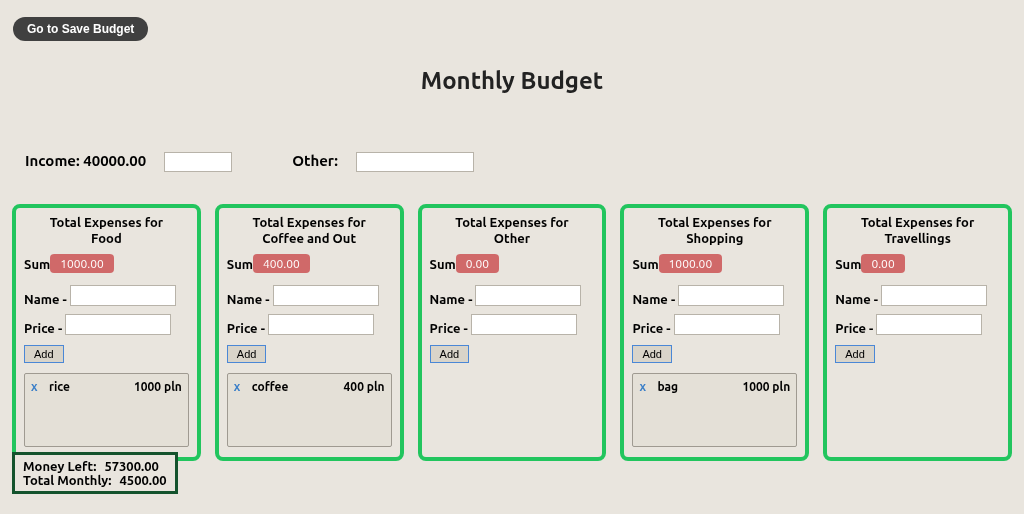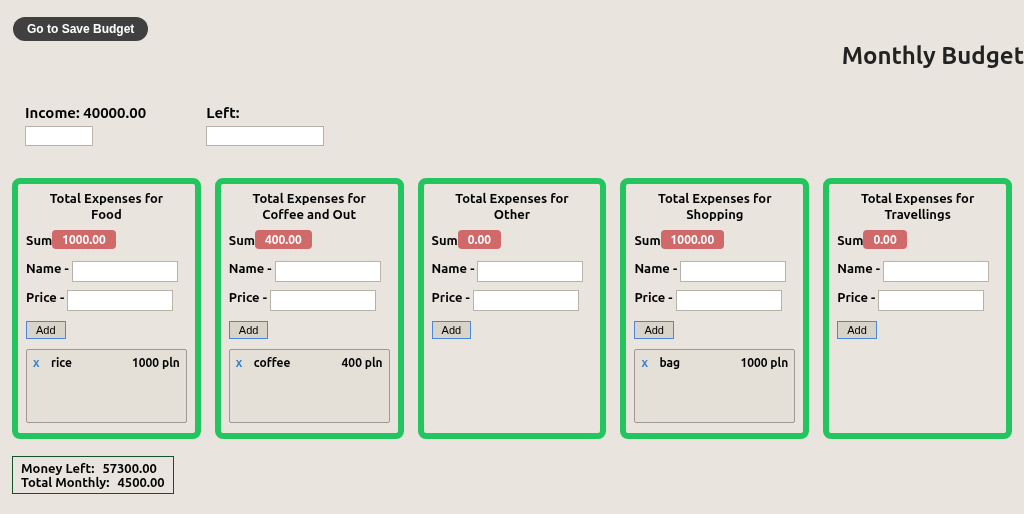--- a/index.html
+++ b/index.html
@@ -18,54 +18,54 @@
       background: #404040;
       color: #fff;
       border: none;
       border-radius: 12px;
       padding: 5px 14px;
       font-size: 12px;
       font-weight: 600;
       cursor: pointer;
     }
     .page-title {
-      text-align: right;
+      text-align: center;
       font-size: 24px;
       font-weight: 700;
       color: #222;
-      padding-top: 42px;
+      padding-top: 67px;
     }
     
     .meta-row {
       display: flex;
       gap: 60px;
       padding: 35px 0 0 25px;
       align-items: flex-start;
     }
-    .meta-block { display: flex; flex-direction: column; gap: 5px; }
+    .meta-block { display: flex; flex-direction: row; gap: 18px; margin-top: 23px; }
     .meta-label { font-weight: 700; font-size: 15px; }
     .meta-input {
       width: 68px;
       height: 20px;
       border: 1px solid #b8b3a9;
       background: #fff;
       font-size: 12px;
       padding: 2px 4px;
     }
     .meta-input.wide { width: 118px; }
 
     
     .cards {
       display: flex;
       gap: 14px;
       padding: 32px 12px 0 12px;
     }
     .card {
       width: 196px;
-      border: 6px solid #22c55e;
+      border: 4px solid #22c55e;
       border-radius: 8px;
       padding: 7px 8px 10px 8px;
       background: transparent;
     }
     .card-title {
       text-align: center;
       font-size: 13px;
       font-weight: 700;
       line-height: 1.2;
       margin-bottom: 8px;
@@ -73,27 +73,27 @@
     .sum-row {
       display: flex;
       align-items: center;
       margin-bottom: 12px;
     }
     .sum-label { font-size: 13px; font-weight: 600; }
     .sum-pill {
       background: #d06969;
       color: #fff;
       font-size: 12px;
-      font-weight: 700;
+      font-weight: 400;
       padding: 3px 10px;
       border-radius: 4px;
     }
     .field-row {
       display: flex;
-      align-items: flex-start;
+      align-items: flex-end;
       gap: 3px;
       font-size: 13px;
       font-weight: 600;
       margin-bottom: 8px;
     }
     .field-row input {
       width: 106px;
       height: 21px;
       border: 1px solid #b8b3a9;
       background: #fff;
@@ -130,42 +130,42 @@
       cursor: pointer;
     }
     .item-name { flex: 1; text-align: left; font-weight: 600; }
     .item-price { font-weight: 600; }
 
     
     .summary {
       position: absolute;
       bottom: 20px;
       left: 12px;
-      border: 1px solid #14532d;
+      border: 3px solid #14532d;
       padding: 4px 8px;
       font-size: 13px;
       font-weight: 700;
       background: #e9e5de;
     }
     .summary-row { display: flex; gap: 8px; }
   </style>
 </head>
 <body>
 
 <button class="top-btn">Go to Save Budget</button>
 
 <h1 class="page-title">Monthly Budget</h1>
 
 <div class="meta-row">
   <div class="meta-block">
     <span class="meta-label">Income: 40000.00</span>
     <input class="meta-input" style="">
   </div>
   <div class="meta-block">
-    <span class="meta-label">Left:</span>
+    <span class="meta-label">Other:</span>
     <input class="meta-input wide" style="">
   </div>
 </div>
 
 <div class="cards" id="cards-container">
     <div class="card"><div class="card-title">Total Expenses for<br>Food</div><div class="sum-row">
         <span class="sum-label">Sum</span>
         <span class="sum-pill">1000.00</span>
       </div><div class="field-row">
         <span>Name -</span>

